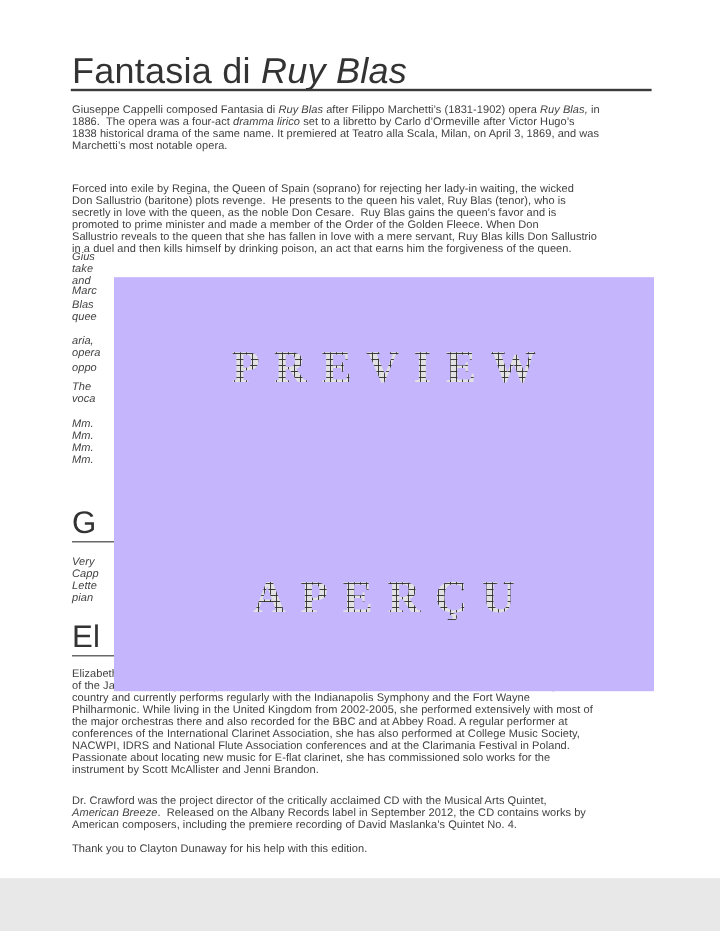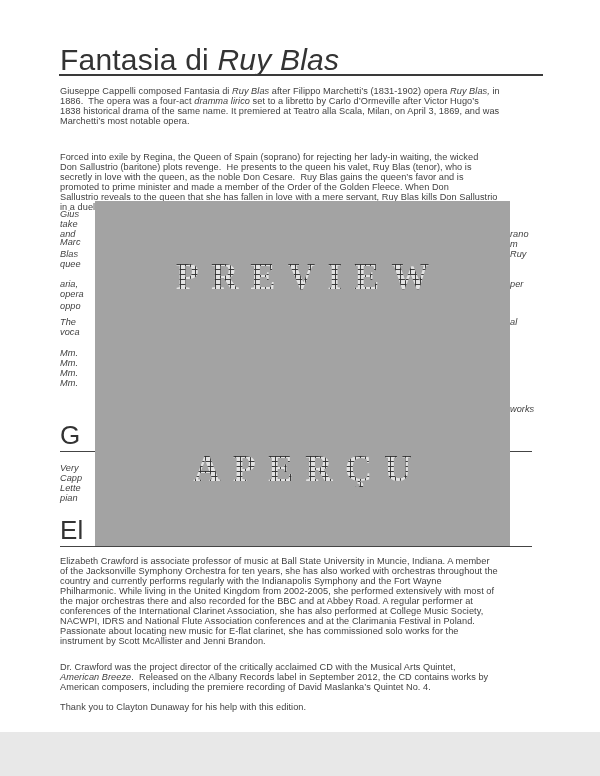--- a/index.html
+++ b/index.html
@@ -33,22 +33,22 @@
     letter-spacing:.2px;
   }
   #heading-g{top:422px;}
   #heading-el{top:517px;}
   .frag{
     position:absolute;font-size:9.2px;line-height:10px;color:#3f3f3f;
     white-space:pre;letter-spacing:.05px;font-style:italic;
   }
   .frag.it{font-style:italic;}
   #preview-box{
-    position:absolute;left:95px;top:201px;width:415px;height:345px;
-    background:#a3a3a3;z-index:5;
+    position:absolute;left:95px;top:231px;width:415px;height:345px;
+    background:#c4b5fd;z-index:5;padding-left:35px;
   }
   .ov-word{
     position:absolute;left:0;right:0;text-align:center;
     font-family:"Liberation Serif","DejaVu Serif",serif;font-weight:bold;
     font-size:38px;line-height:1;letter-spacing:12px;text-indent:12px;
     color:#d5d5d5;
     background-image:
       repeating-linear-gradient(0deg, rgba(45,45,45,.9) 0 1px, transparent 1px 5px),
       repeating-linear-gradient(90deg, rgba(45,45,45,.9) 0 1px, transparent 1px 5px),
       linear-gradient(#e2e2e2,#e2e2e2);

